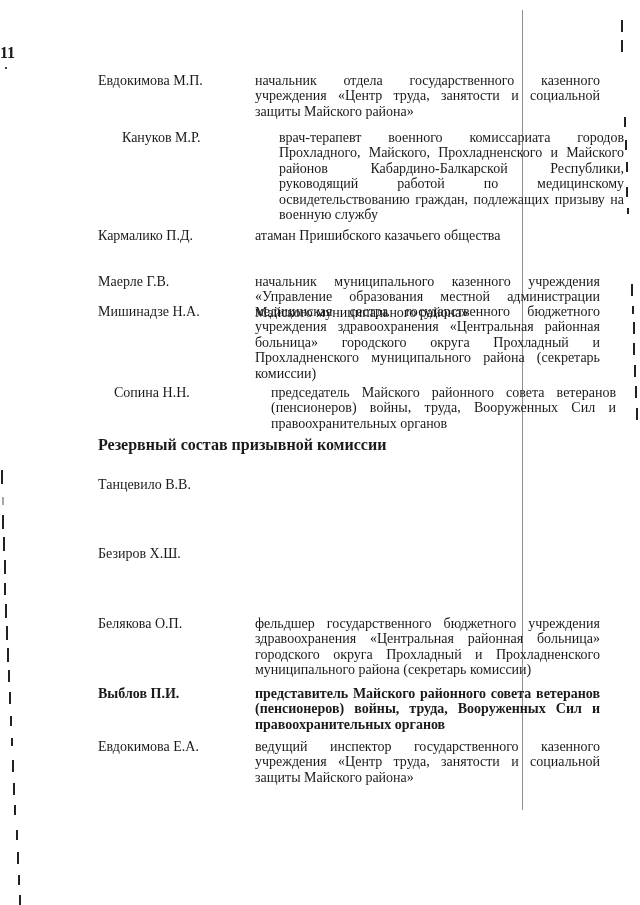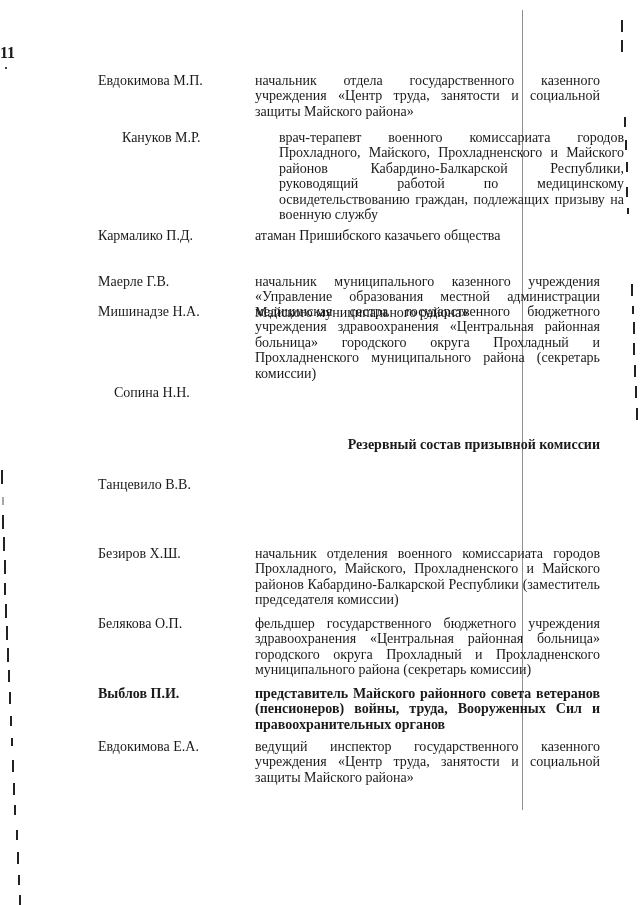--- a/index.html
+++ b/index.html
@@ -3,22 +3,22 @@
 <meta charset="utf-8">
 <style>
   html, body { margin: 0; padding: 0; background: #ffffff; }
   body { width: 640px; height: 905px; position: relative; overflow: hidden;
          font-family: "Liberation Serif", "DejaVu Serif", serif; color: #1a1a1a; }
   .page-num { position: absolute; top: 44px; left: 0; width: 100%; text-align: left;
               font-size: 16px; font-weight: bold; }
   .entry { position: absolute; left: 98px; width: 502px; font-size: 14px; line-height: 15.4px; }
   .entry .name { position: absolute; left: 0; top: 0; width: 150px; }
   .entry .role { margin-left: 157px; text-align: justify; text-align-last: left; }
-  .heading { position: absolute; left: 98px; width: 502px; text-align: right;
-             font-weight: bold; font-size: 14px; line-height: 15px; top: 437px; }
+  .heading { position: absolute; left: 98px; width: 502px; text-align: left;
+             font-weight: bold; font-size: 16px; line-height: 15px; top: 437px; }
   .scan-line { position: absolute; background: #333; width: 1px; }
   .scan-dash { position: absolute; background: #222; width: 1.5px; }
   .speck { position: absolute; background: #444; width: 2px; height: 2px; }
 </style>
 </head>
 <body>
 
 <div class="scan-line" style="left:522px; top:10px; height:800px; opacity:0.55;"></div>
 <div class="speck" style="left:5px; top:67px;"></div>
 <div class="scan-dash" style="left:621px; top:20px; height:12px;"></div>
@@ -74,32 +74,32 @@
 <div class="entry" style="top:252px;margin-top:22px;">
   <div class="name">Маерле Г.В.</div>
   <div class="role">начальник муниципального казенного учреждения «Управление образования местной администрации Майского муниципального района»</div>
 </div>
 <div class="entry" style="top:304px;">
   <div class="name">Мишинадзе Н.А.</div>
   <div class="role">медицинская сестра государственного бюджетного учреждения здравоохранения «Центральная районная больница» городского округа Прохладный и Прохладненского муниципального района (секретарь комиссии)</div>
 </div>
 <div class="entry" style="top:385px;margin-left:16px;">
   <div class="name">Сопина Н.Н.</div>
+  <div class="role">председатель Майского районного совета ветеранов (пенсионеров) войны, труда, Вооруженных Сил и правоохранительных органов</div>
 </div>
 
 <div class="heading">
   <div>Резервный состав призывной комиссии</div>
 </div>
 
 <div class="entry" style="top:477px;">
   <div class="name">Танцевило В.В.</div>
 </div>
 <div class="entry" style="top:546px;">
   <div class="name">Безиров Х.Ш.</div>
-  <div class="role">начальник отделения военного комиссариата городов Прохладного, Майского, Прохладненского и Майского районов Кабардино-Балкарской Республики (заместитель председателя комиссии)</div>
 </div>
 <div class="entry" style="top:616px;">
   <div class="name">Белякова О.П.</div>
   <div class="role">фельдшер государственного бюджетного учреждения здравоохранения «Центральная районная больница» городского округа Прохладный и Прохладненского муниципального района (секретарь комиссии)</div>
 </div>
 <div class="entry" style="top:686px;font-weight:bold;">
   <div class="name">Выблов П.И.</div>
   <div class="role">представитель Майского районного совета ветеранов (пенсионеров) войны, труда, Вооруженных Сил и правоохранительных органов</div>
 </div>
 <div class="entry" style="top:739px;">

